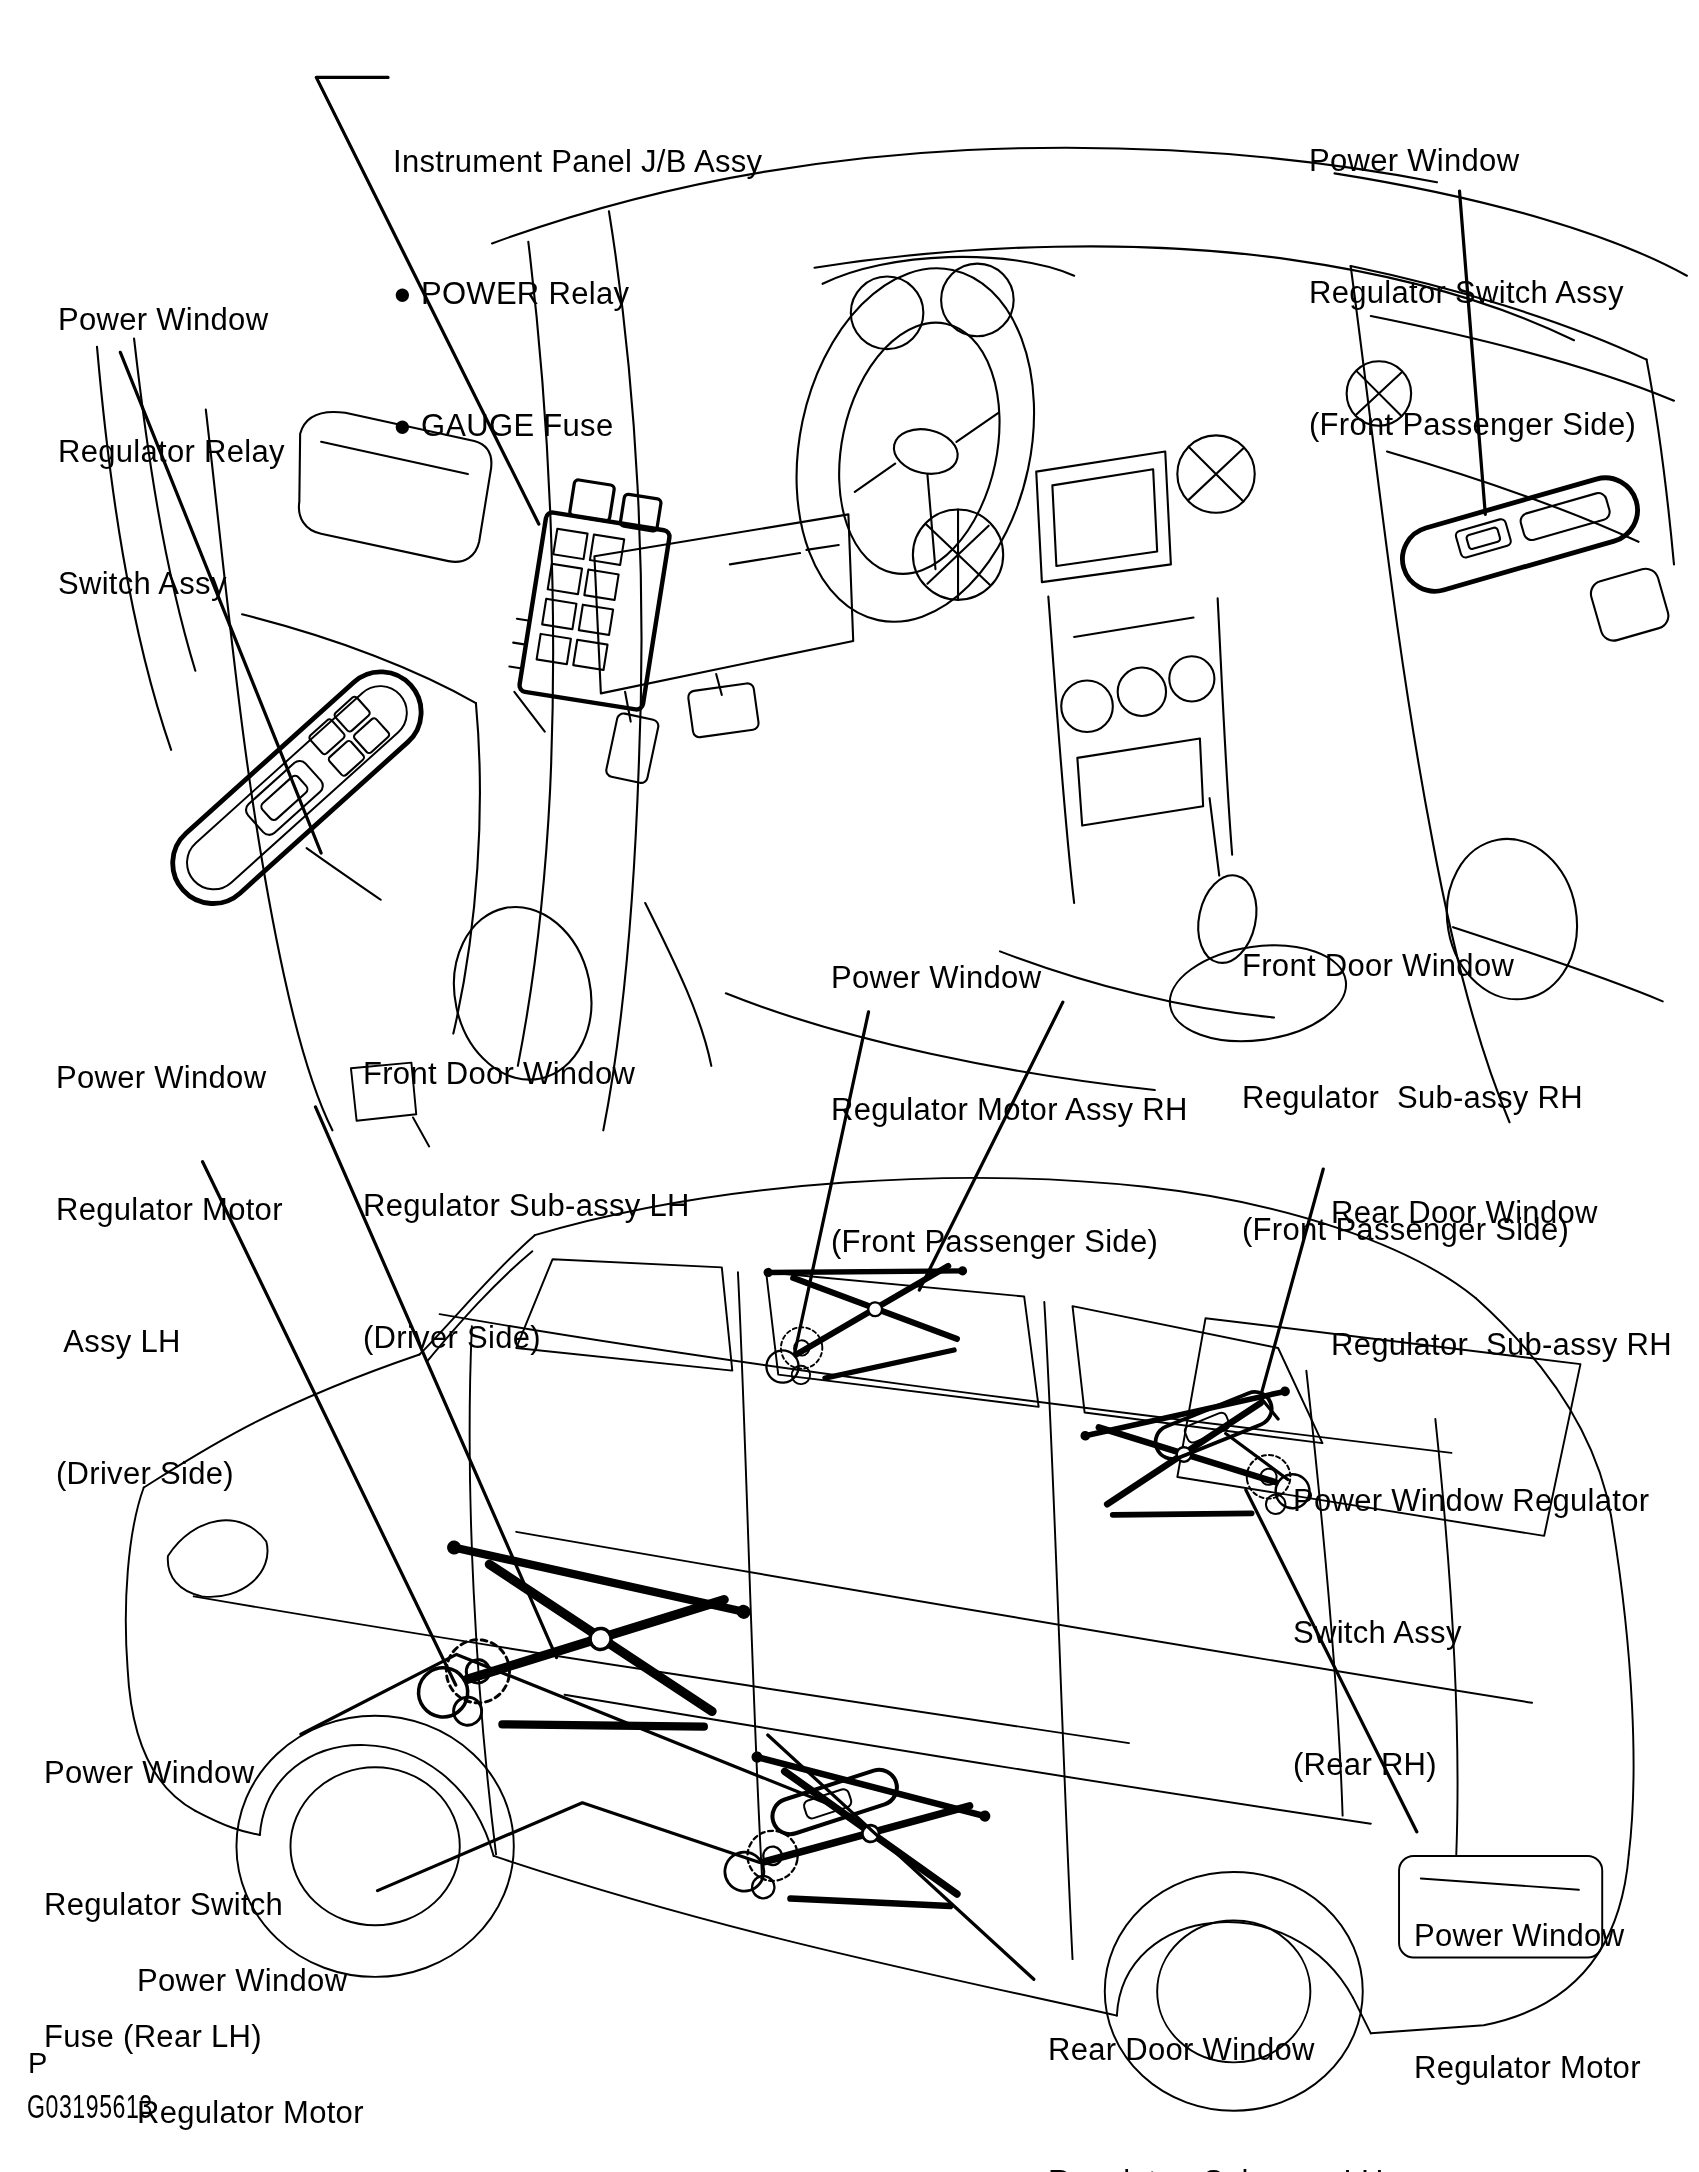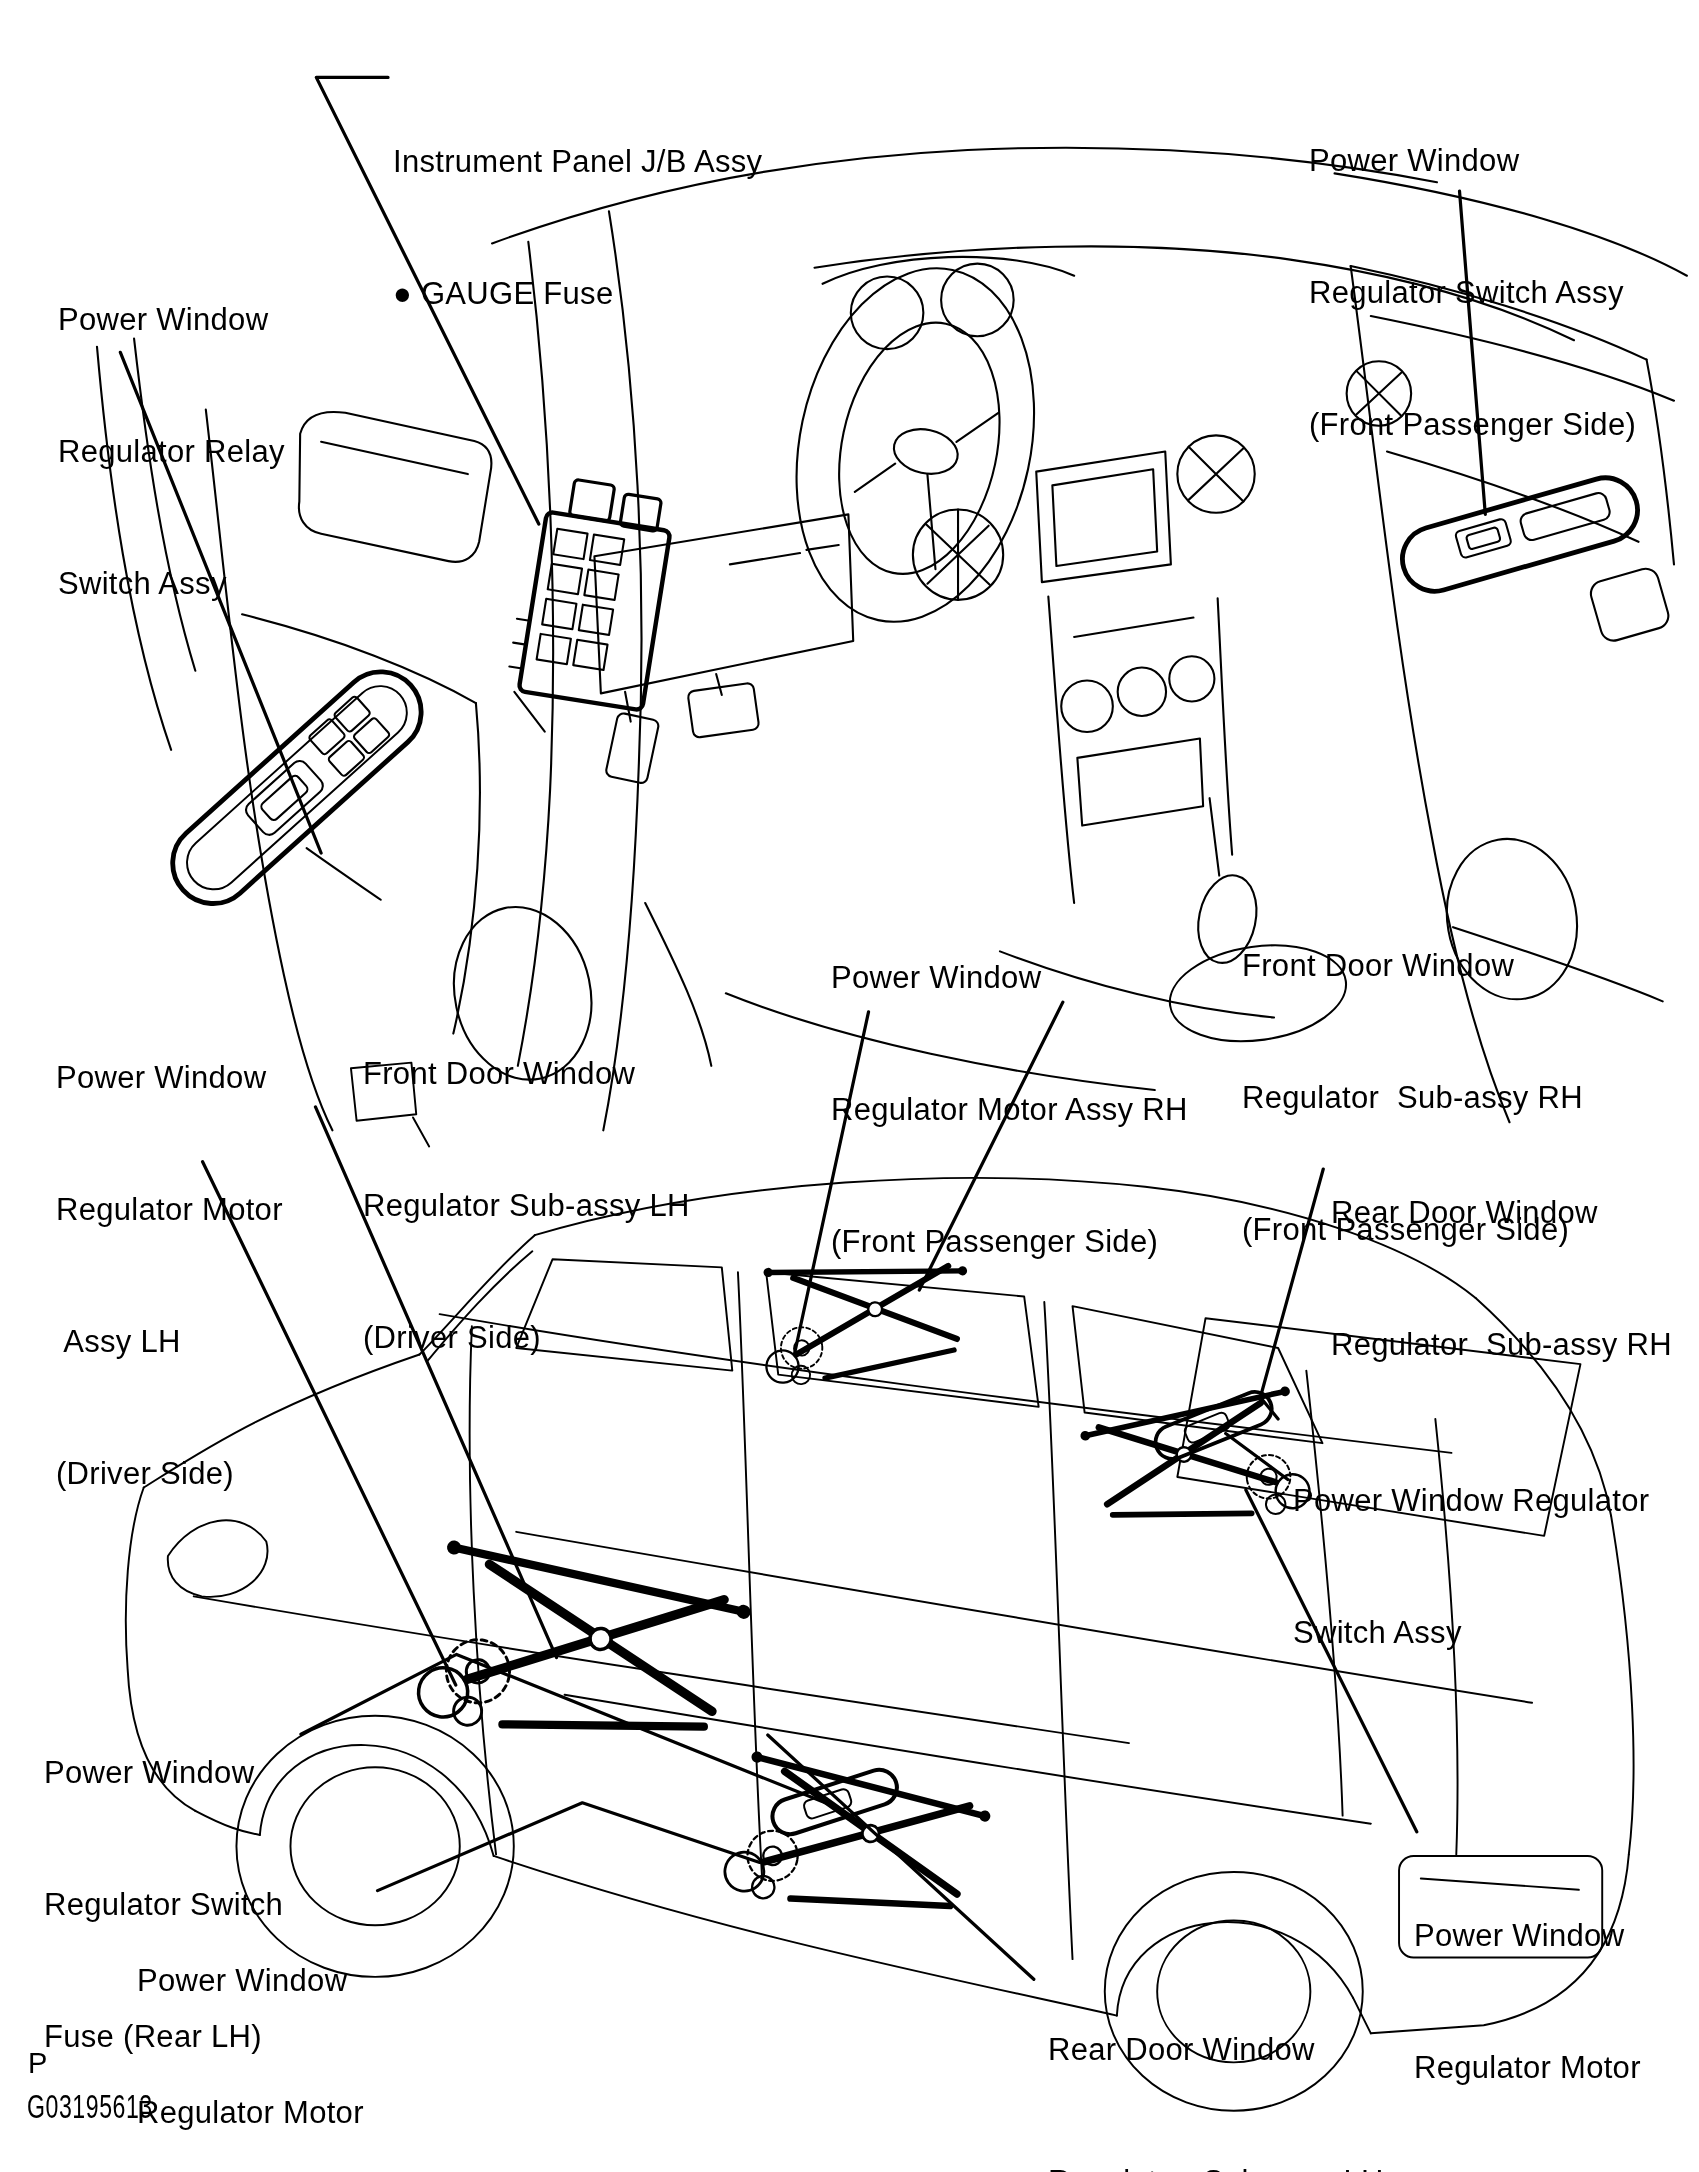--- a/index.html
+++ b/index.html
@@ -209,20 +209,21 @@
       <path d="M 1597 1835 L 1520 1778"></path>
       <path d="M 373 2151 L 566 2052 L 1028 2238"></path>
       <path d="M 468 2345 L 722 2236 L 942 2310"></path>
       <path d="M 1282 2455 L 952 2152"></path>
       <path d="M 1757 2272 L 1545 1848"></path>
     </g>
   </svg>
 
   <div class="label" style="left:393px;top:52px">
     <span class="line">Instrument Panel J/B Assy</span>
+    <span class="line">● POWER Relay</span>
     <span class="line">● GAUGE Fuse</span>
   </div>
 
   <div class="label" style="left:1309px;top:51px">
     <span class="line">Power Window</span>
     <span class="line">Regulator Switch Assy</span>
     <span class="line">(Front Passenger Side)</span>
   </div>
 
   <div class="label" style="left:58px;top:210px">
@@ -257,20 +258,21 @@
   </div>
 
   <div class="label" style="left:1331px;top:1103px">
     <span class="line">Rear Door Window</span>
     <span class="line">Regulator  Sub-assy RH</span>
   </div>
 
   <div class="label" style="left:1293px;top:1391px">
     <span class="line">Power Window Regulator</span>
     <span class="line">Switch Assy</span>
+    <span class="line">(Rear RH)</span>
   </div>
 
   <div class="label" style="left:44px;top:1663px">
     <span class="line">Power Window</span>
     <span class="line">Regulator Switch</span>
     <span class="line">Fuse (Rear LH)</span>
   </div>
 
   <div class="label" style="left:137px;top:1871px">
     <span class="line">Power Window</span>

